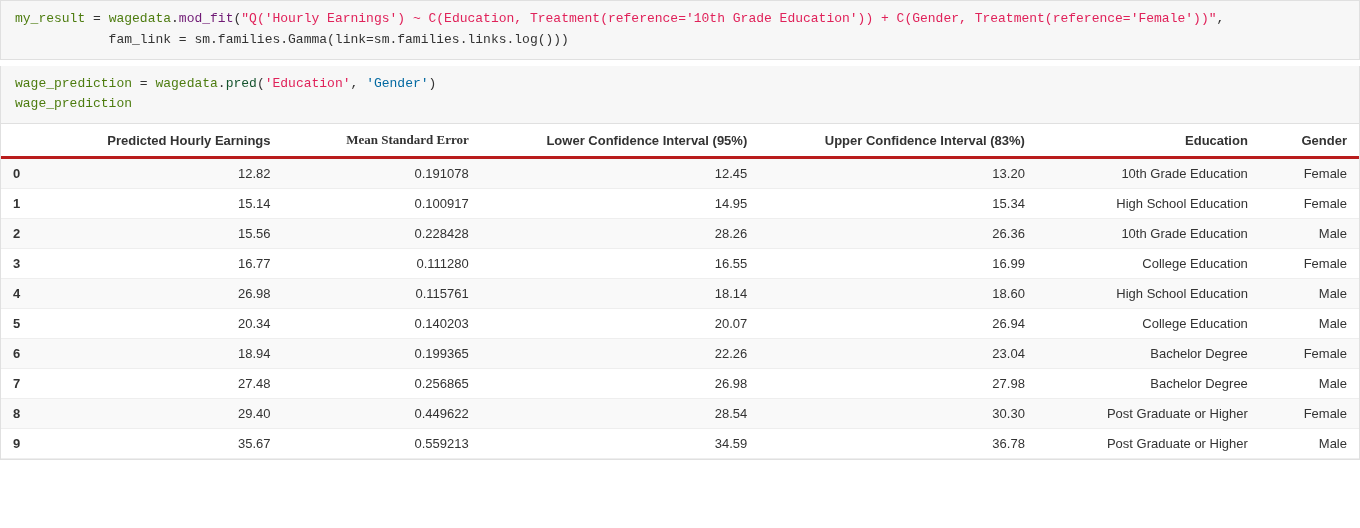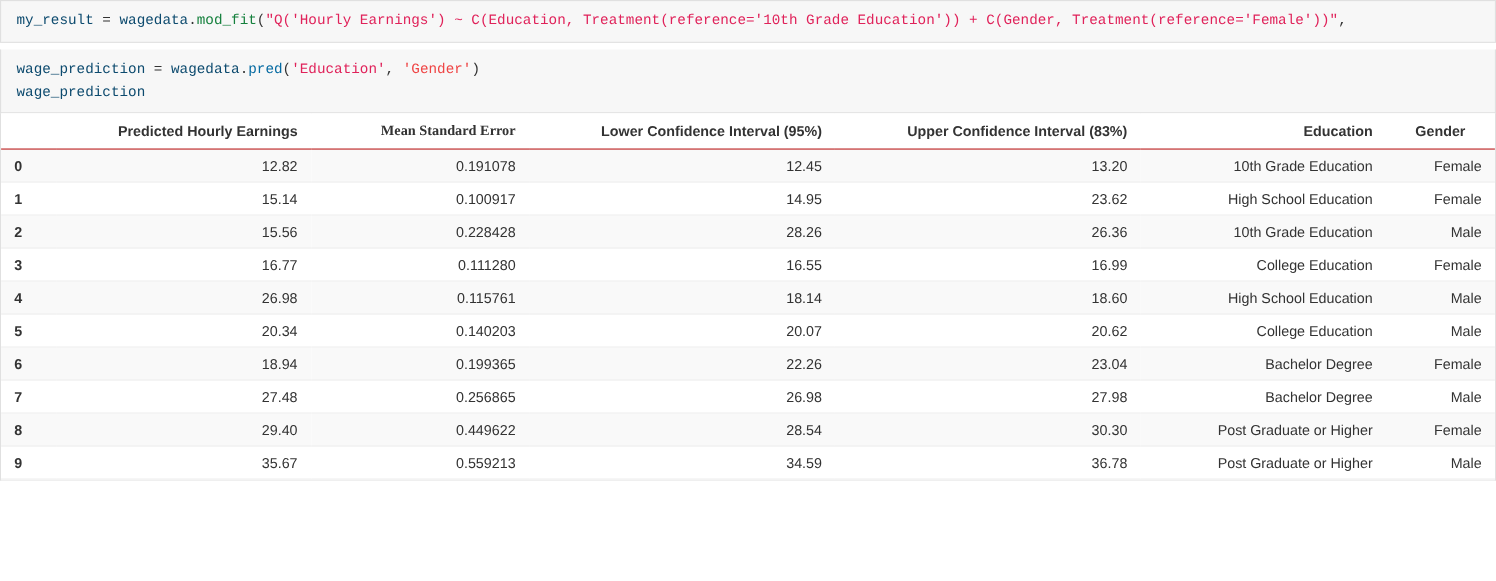--- a/index.html
+++ b/index.html
@@ -20,24 +20,24 @@
     }
 
     .code-block + .code-block {
       margin-top: 0;
       border-top: none;
     }
 
     .code-line {
       white-space: pre;
     }
-    .fn { color: #15803d; }
+    .fn { color: #701a75; }
     .str { color: #e0225a; }
-    .var { color: #0c4a6e; }
-    .method { color: #0369a1; }
+    .var { color: #4d7c0f; }
+    .method { color: #14532d; }
 
     .table-container {
       padding: 0;
       border: 1px solid #e0e0e0;
       border-top: none;
     }
 
     table {
       width: 100%;
       border-collapse: collapse;
@@ -47,21 +47,21 @@
 
     thead tr {
       background: #fff;
     }
 
     thead th {
       padding: 8px 12px;
       text-align: right;
       font-weight: bold;
       color: #333;
-      border-bottom: 1px solid #b91c1c;
+      border-bottom: 3px solid #b91c1c;
       white-space: nowrap;
     }
 
     thead th:first-child {
       text-align: left;
       width: 40px;
     }
 
     tbody tr {
       background: #fff;
@@ -83,31 +83,32 @@
       font-weight: bold;
       width: 40px;
     }
 
     .col-index { width: 40px; }
     .col-phe { width: 180px; }
     .col-mse { width: 160px; font-family: Liberation Serif, serif; }
     .col-lci { width: 220px; }
     .col-uci { width: 220px; }
     .col-edu { width: 180px; }
-    .col-gen { width: 80px; text-align: center; }
+    .col-gen { width: 80px; }
   </style>
 </head>
 <body>
 
 <div class="code-block">
   <div class="code-line"><span class="var">my_result</span><span> = </span><span class="var">wagedata</span><span>.</span><span class="fn">mod_fit</span><span>(</span><span class="str">"Q('Hourly Earnings') ~ C(Education, Treatment(reference=<span style="color:#e0225a">'10th Grade Education'</span>)) + C(Gender, Treatment(reference=<span style="color:#e0225a">'Female'</span>))"</span><span>,</span></div>
+  <div class="code-line"><span>            fam_link = sm.families.Gamma(link=sm.families.links.log()))</span></div>
 </div>
 
 <div class="code-block" style="margin-top:6px;">
-  <div class="code-line"><span class="var">wage_prediction</span><span> = </span><span class="var">wagedata</span><span>.</span><span class="method">pred</span><span>(</span><span class="str" style="color:#e0225a">'Education'</span><span>, </span><span class="str" style="color:#ef4444">'Gender'</span><span>)</span></div>
+  <div class="code-line"><span class="var">wage_prediction</span><span> = </span><span class="var">wagedata</span><span>.</span><span class="method">pred</span><span>(</span><span class="str" style="color:#e0225a">'Education'</span><span>, </span><span class="str" style="color:#0369a1">'Gender'</span><span>)</span></div>
   <div class="code-line"><span class="var">wage_prediction</span></div>
 </div>
 
 <div class="table-container">
   <table>
     <thead>
       <tr>
         <th class="col-index"></th>
         <th class="col-phe">Predicted Hourly Earnings</th>
         <th class="col-mse">Mean Standard Error</th>
@@ -125,21 +126,21 @@
           <td>12.45</td>
           <td>13.20</td>
           <td>10th Grade Education</td>
           <td>Female</td>
         </tr>
         <tr>
           <td>1</td>
           <td>15.14</td>
           <td>0.100917</td>
           <td>14.95</td>
-          <td>23.62</td>
+          <td>15.34</td>
           <td>High School Education</td>
           <td>Female</td>
         </tr>
         <tr>
           <td>2</td>
           <td>15.56</td>
           <td>0.228428</td>
           <td>28.26</td>
           <td>26.36</td>
           <td>10th Grade Education</td>
@@ -161,21 +162,21 @@
           <td>18.14</td>
           <td>18.60</td>
           <td>High School Education</td>
           <td>Male</td>
         </tr>
         <tr>
           <td>5</td>
           <td>20.34</td>
           <td>0.140203</td>
           <td>20.07</td>
-          <td>20.62</td>
+          <td>26.94</td>
           <td>College Education</td>
           <td>Male</td>
         </tr>
         <tr>
           <td>6</td>
           <td>18.94</td>
           <td>0.199365</td>
           <td>22.26</td>
           <td>23.04</td>
           <td>Bachelor Degree</td>

